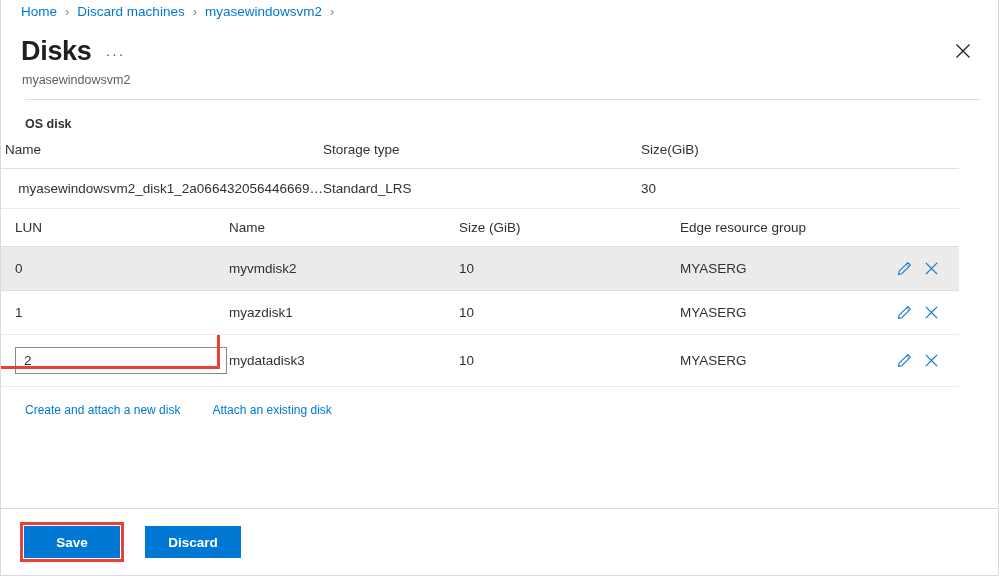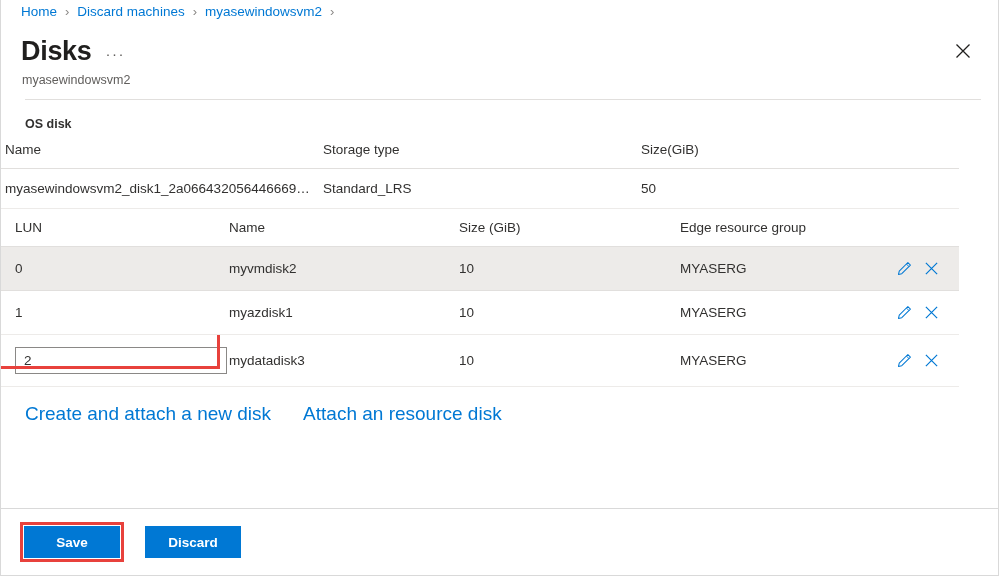--- a/index.html
+++ b/index.html
@@ -138,21 +138,21 @@
     font-weight: 400;
     color: #323130;
     padding: 12px 0;
     border-bottom: 1px solid #edebe9;
     vertical-align: middle;
     white-space: nowrap;
     overflow: hidden;
   }
 
   
-  .os-c1 { width: 322px; padding-left: 4px !important; }
+  .os-c1 { width: 322px; padding-left: 4px !important; text-align: right; }
   .os-c2 { width: 318px; }
   .os-c3 { width: auto; }
 
   
   .dd-c1 { width: 228px; padding-left: 14px !important; }
   .dd-c2 { width: 230px; }
   .dd-c3 { width: 221px; }
   .dd-c4 { width: auto; }
   .dd-c5 { width: 64px; }
 
@@ -199,21 +199,21 @@
   
   .link-row {
     display: flex;
     align-items: center;
     gap: 32px;
     padding-left: 24px;
     margin-top: 16px;
   }
   .action-link {
     color: #0078d4;
-    font-size: 19px;
+    font-size: 12px;
     cursor: pointer;
   }
 
   
   .footer-divider {
     position: absolute;
     left: 0;
     right: 0;
     top: 508px;
     height: 1px;
@@ -290,21 +290,21 @@
       <tr>
         <th class="os-c1">Name</th>
         <th class="os-c2">Storage type</th>
         <th class="os-c3">Size(GiB)</th>
       </tr>
     </thead>
     <tbody>
       <tr>
         <td class="os-c1">myasewindowsvm2_disk1_2a066432056446669…</td>
         <td class="os-c2">Standard_LRS</td>
-        <td class="os-c3">50</td>
+        <td class="os-c3">30</td>
       </tr>
     </tbody>
   </table>
 
 
   <table class="disk-table">
     <thead>
       <tr>
         <th class="dd-c1">LUN</th>
         <th class="dd-c2">Name</th>
@@ -382,21 +382,21 @@
             </span>
           </div>
         </td>
       </tr>
 
     </tbody>
   </table>
 
   <div class="link-row">
     <span class="action-link">Create and attach a new disk</span>
-    <span class="action-link">Attach an resource disk</span>
+    <span class="action-link">Attach an existing disk</span>
   </div>
 
   <div class="footer-divider"></div>
   <div class="footer">
     <span class="save-wrap">
       <button class="btn-primary">Save</button>
       <span class="save-annot"></span>
     </span>
     <button class="btn-primary">Discard</button>
   </div>

